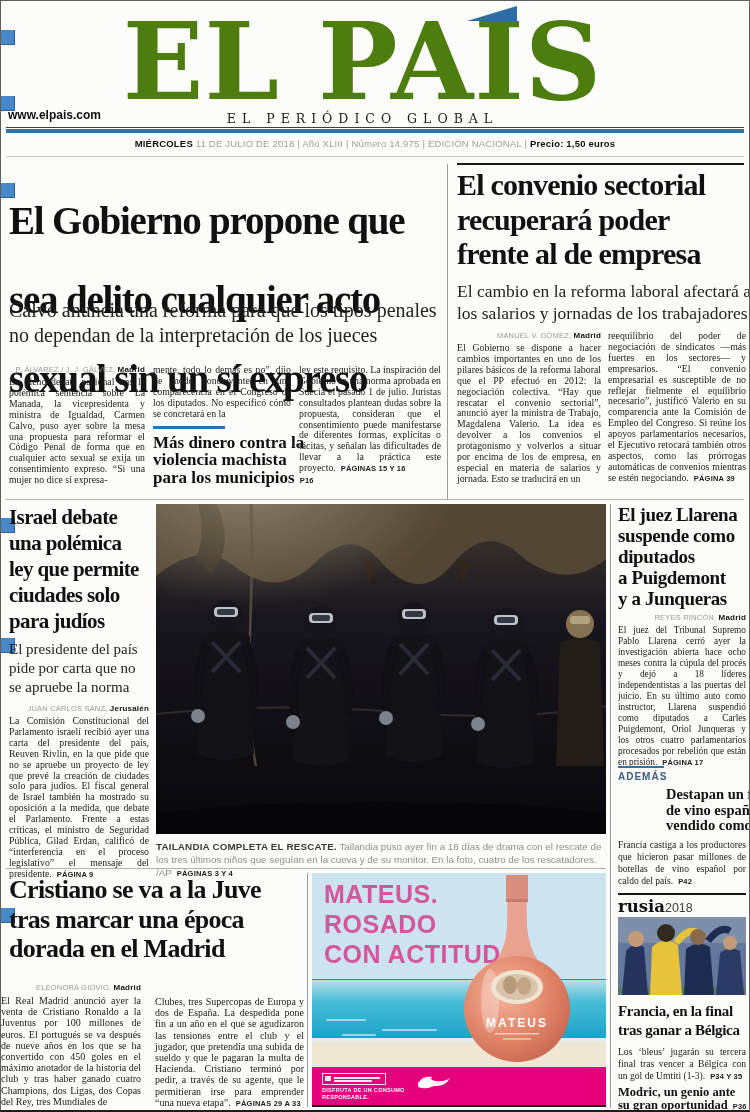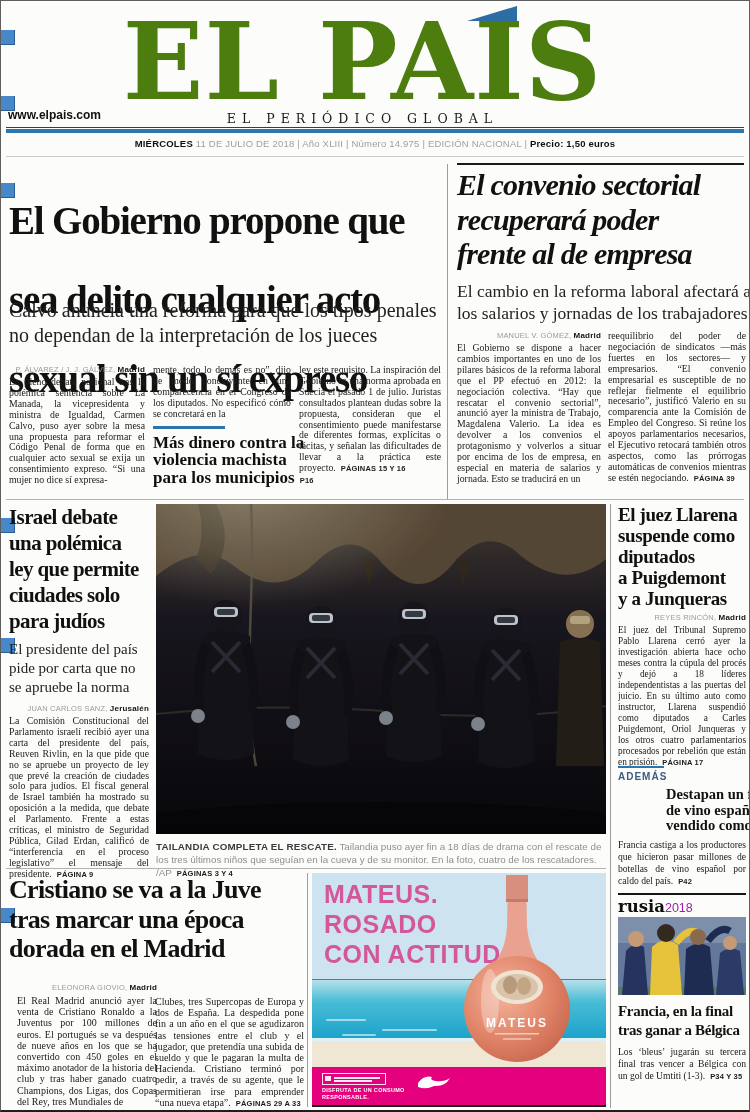--- a/index.html
+++ b/index.html
@@ -36,21 +36,21 @@
   
   .lead-hl{position:absolute;left:8px;top:162px;width:437px;}
   .lead-sub{position:absolute;left:8px;top:297px;width:437px;}
   .lead-sub .sub{font-size:20px;line-height:24.5px;}
   .col{position:absolute;top:364px;}
   .c1{left:8px;width:136px;} .c2{left:152px;width:138px;} .c3{left:298px;width:142px;}
   .inset-rule{width:72px;height:3px;background:#2e74ad;margin:6px 0 5px;}
   .ihl{font-weight:700;font-size:17px;line-height:17.5px;white-space:nowrap;color:#0f0f0f;}
   .conv-topline{position:absolute;left:456px;right:5px;top:162px;height:2px;background:#1a1a1a;}
   .conv-hl{position:absolute;left:456px;top:167px;width:290px;}
-  .conv-hl .hl{font-size:30px;line-height:34.5px;letter-spacing:-0.8px;font-style:italic;}
+  .conv-hl .hl{font-size:30px;line-height:34.5px;letter-spacing:-0.8px;}
   .conv-sub{position:absolute;left:456px;top:279px;width:290px;}
   .conv-sub .sub{font-size:17.5px;line-height:22px;}
   .cc1{position:absolute;left:456px;top:330px;width:144px;}
   .cc2{position:absolute;left:607px;top:330px;width:138px;}
   
   .israel{position:absolute;left:8px;top:503px;width:140px;}
   .israel .hl{font-size:21px;line-height:26px;letter-spacing:-0.6px;}
   .israel .sub{font-size:15px;line-height:19px;}
   .israel .subwrap{margin-top:6px;}
   .israel .byline{margin-top:7px;}
@@ -65,29 +65,29 @@
   .llarena .bt{font-size:9.3px;line-height:11px;margin-top:3px;}
   .rlower{position:absolute;left:617px;top:765px;width:128px;}
   .ademas-rule{width:46px;height:2px;background:#2e74ad;}
   .ademas-label{margin-top:3px;font:700 10px "Liberation Sans",sans-serif;color:#3c5c80;letter-spacing:1px;}
   .ademas-h{margin-top:5px;margin-left:48px;}
   .ademas-h .hl{font-size:14.5px;line-height:15.5px;}
   .small-bt{font-size:9.6px;line-height:12px;text-align:justify;margin:5px 0 0;color:#202020;}
   .rusia-rule{margin-top:6px;height:2px;background:#151515;}
   .rusia-logo{margin-top:2px;height:17px;white-space:nowrap;}
   .rusia-logo .rl-a{font-family:"DejaVu Serif",serif;font-weight:700;font-size:16.5px;color:#0e0e0e;}
-  .rusia-logo .rl-b{font-family:"Liberation Sans",sans-serif;font-size:12.5px;color:#a21caf;}
+  .rusia-logo .rl-b{font-family:"Liberation Sans",sans-serif;font-size:12.5px;color:#404040;}
   .football{margin-top:3px;width:128px;height:78px;}
   .francia-h{margin-top:7px;}
   .francia-h .hl{font-size:15px;line-height:19.5px;letter-spacing:-0.3px;}
   .modric{margin-top:4px;font-weight:700;font-size:12.5px;line-height:13.5px;color:#111;white-space:nowrap;}
   
   .cris-hl{position:absolute;left:8px;top:874px;width:298px;}
   .cris-hl .hl{font-size:26px;line-height:29.5px;letter-spacing:-0.7px;}
-  .bc1{position:absolute;left:16px;top:982px;width:140px;}
+  .bc1{position:absolute;left:0;top:982px;width:140px;}
   .bc2{position:absolute;left:154px;top:995px;width:149px;}
   .bc1 .bt,.bc2 .bt{font-size:10px;line-height:11.2px;}
   
   .ad{position:absolute;left:311px;top:872px;width:294px;height:232px;overflow:hidden;
       border-bottom:2px solid #1a1a1a;background:#cde3ef;}
   .ad-sea{position:absolute;left:0;right:0;top:106px;height:62px;border-top:1px solid #1792b8;
       background:linear-gradient(#b6e0e9,#49bcd6 35%,#17a0c9);}
   .ad-wave{position:absolute;height:2px;background:#fff;opacity:.55;border-radius:2px;}
   .ad-sand{position:absolute;left:0;right:0;top:168px;height:26px;background:#efe7d4;}
   .ad-foam{position:absolute;left:0;right:0;top:165px;height:3px;background:#fff;opacity:.85;}
@@ -282,20 +282,24 @@
         <circle cx="112" cy="26" r="7" fill="#c59b77"></circle>
       </svg>
     </div>
 
     <div class="francia-h">
       <div class="hl">Francia, en la final</div>
       <div class="hl">tras ganar a Bélgica</div>
     </div>
     <p class="small-bt"><span>Los ‘bleus’ jugarán su tercera final tras vencer a Bélgica con un gol de Umtiti (1-3).</span><span class="pref">P34 Y 35</span></p>
 
+    <div class="modric">
+      <div>Modric, un genio ante</div>
+      <div><span>su gran oportunidad</span><span class="pref">P36</span></div>
+    </div>
   </div>
 
   <div class="hdiv" style="left:5px;width:600px;top:867px;"></div>
 
   <article>
     <div class="cris-hl">
       <div class="hl">Cristiano se va a la Juve</div>
       <div class="hl">tras marcar una época</div>
       <div class="hl">dorada en el Madrid</div>
     </div>

